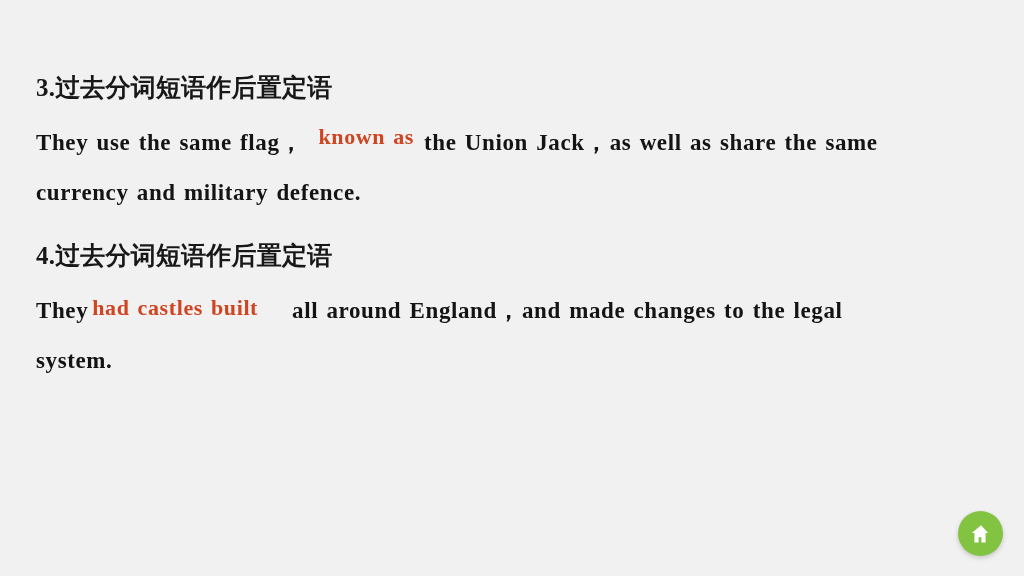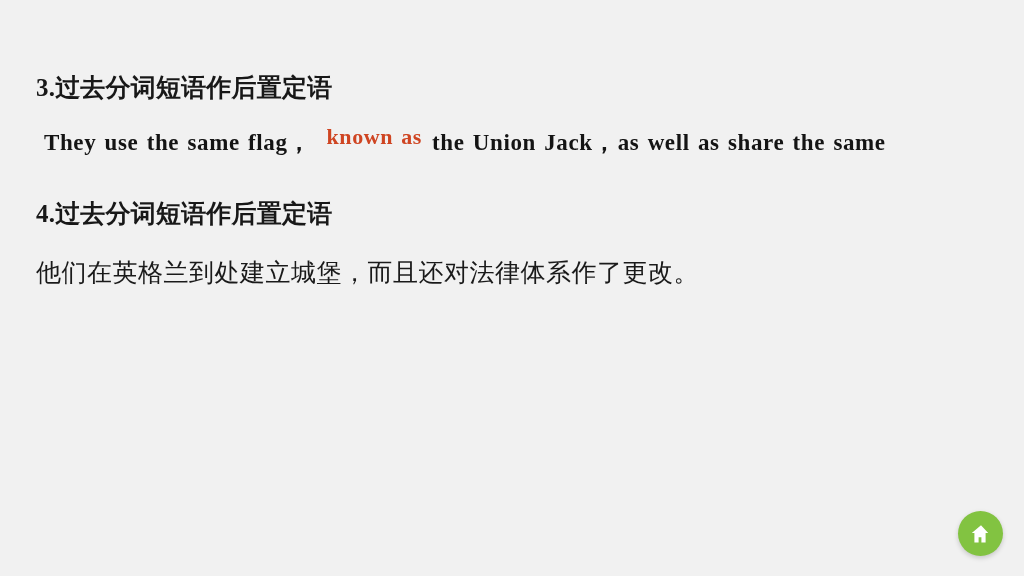--- a/index.html
+++ b/index.html
@@ -49,21 +49,21 @@
   }
 
   
   .eng {
     font-family: "Liberation Serif", "DejaVu Serif", serif;
     font-weight: bold;
     font-size: 23px;
     color: #141414;
     line-height: 50px;
     letter-spacing: 0.6px;
-    margin: 8px;
+    margin: 0;
     word-spacing: 2px;
   }
   .eng .hl {
     color: #cf4522;
     font-family: "Liberation Serif", "DejaVu Serif", serif;
     font-weight: bold;
   }
   .hl-known {
     font-size: 22px;
     position: relative;
@@ -122,37 +122,39 @@
 <div class="slide">
 
   <div class="content">
 
     <div class="block">
 
       <p class="heading"><span class="num">3.</span><span>过去分词短语作后置定语</span></p>
 
       <p class="eng"><span>They use the same flag</span><span class="cjk-comma">，</span><span class="hl hl-known">known as</span><span>the Union Jack</span><span class="cjk-comma">，</span><span>as well as share the same</span></p>
 
+      <p class="eng">currency and military defence.</p>
 
       <div class="gap-s"></div>
 
 
     </div>
 
     <div class="gap-m"></div>
 
     <div class="block">
 
       <p class="heading"><span class="num">4.</span><span>过去分词短语作后置定语</span></p>
 
+      <p class="eng"><span>They</span><span class="hl hl-built">had castles built</span><span>all around England</span><span class="cjk-comma">，</span><span>and made changes to the legal</span></p>
 
+      <p class="eng">system.</p>
 
       <div class="gap-s"></div>
 
-      <p class="cn">他们在英格兰到处建立城堡，而且还对法律体系作了更改。</p>
 
     </div>
 
   </div>
 
   <div class="home-btn">
     <span>
       <svg width="24" height="24" viewBox="0 0 24 24" aria-hidden="true">
         <path d="M12 3.2 2.8 11.1h2.6v9.3h4.2v-5.1h2.8v5.1h4.2v-9.3h2.6z" fill="#ffffff"></path>
       </svg>

